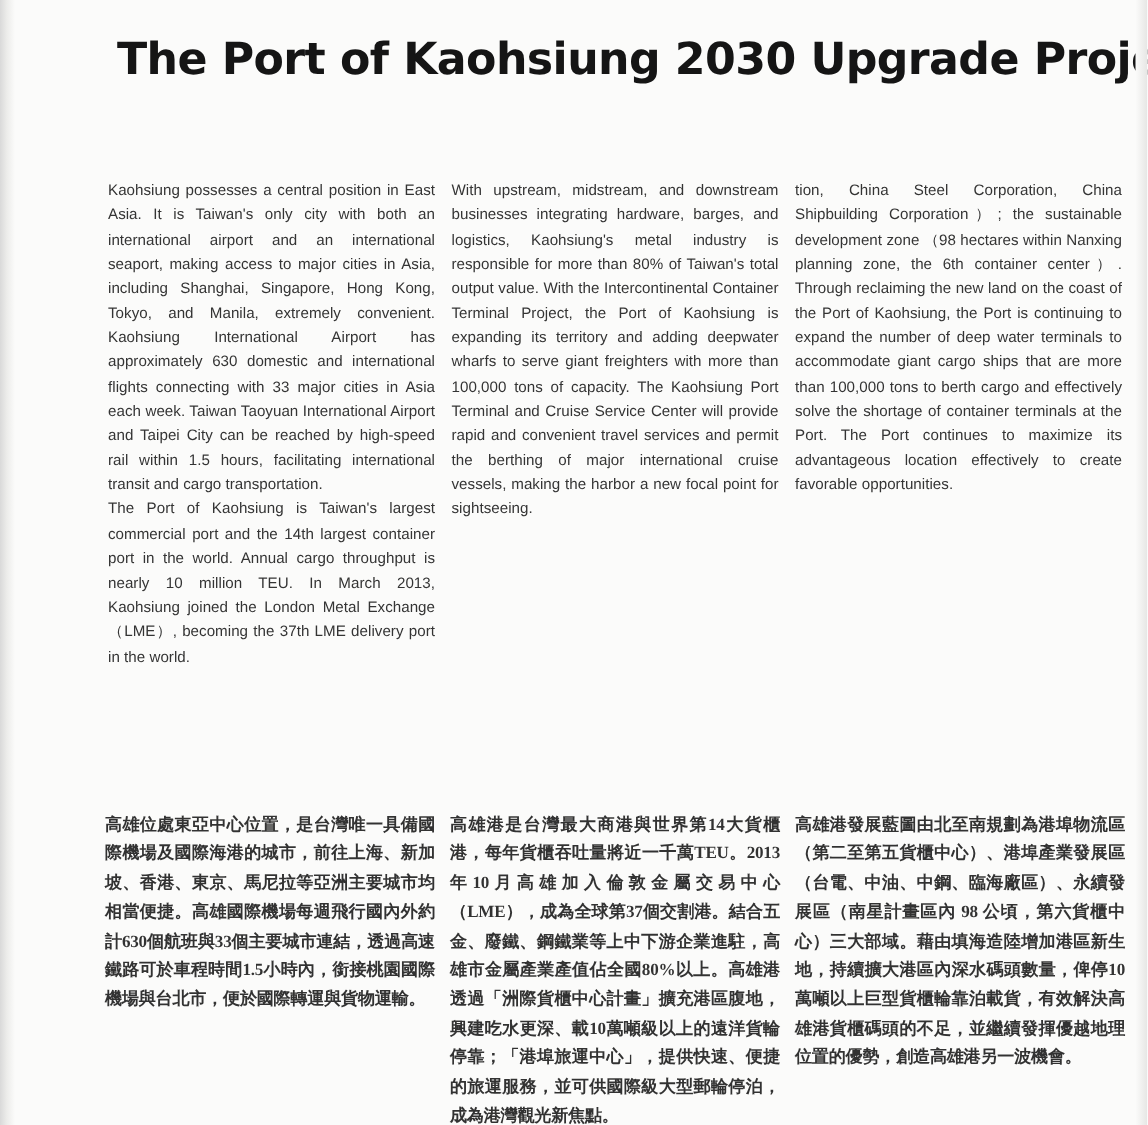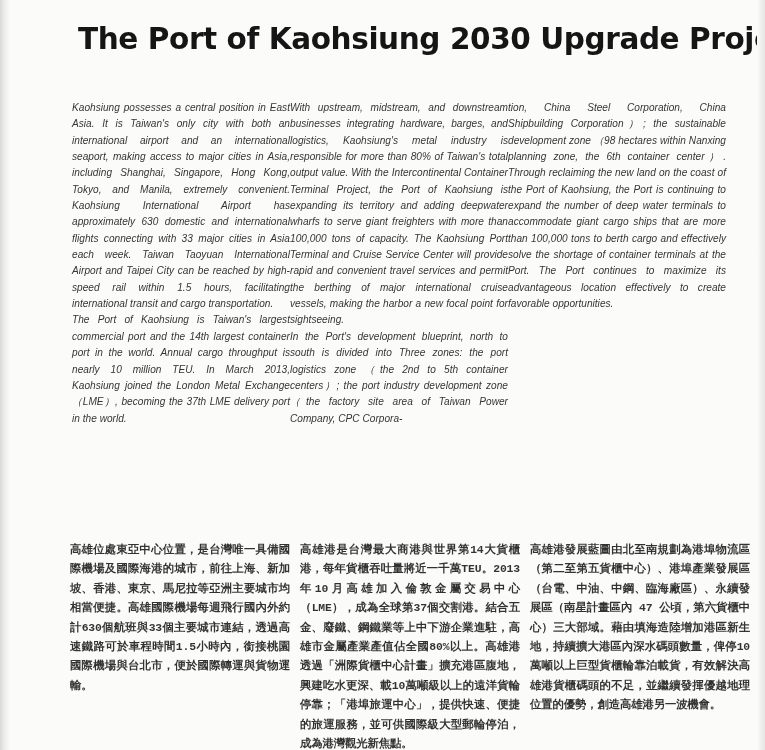--- a/index.html
+++ b/index.html
@@ -56,24 +56,24 @@
     letter-spacing: -0.4px;
     color: #151515;
     line-height: 1.18;
     white-space: nowrap;
   }
 
   
   #english-body {
     position: absolute;
     left: 72px;
-    top: 100px;
+    top: 120px;
     width: 676px;
     display: flex;
-    font-style: italic;
+    gap: 11px;
   }
   .col {
     width: 218px;
     flex: 0 0 218px;
   }
   .en-para {
     margin: 0;
     font-family: "Liberation Sans", sans-serif;
     font-size: 10.1px;
     line-height: 16.35px;
@@ -95,21 +95,21 @@
     width: 680px;
     display: flex;
     gap: 10px;
   }
   .zh-col {
     width: 220px;
     flex: 0 0 220px;
   }
   .zh-para {
     margin: 0;
-    font-family: Liberation Mono, monospace;
+    font-family: Liberation Serif, serif;
     font-size: 11.4px;
     line-height: 19.4px;
     color: #1d1d1d;
     font-weight: bold;
     text-align: justify;
     text-justify: inter-character;
     letter-spacing: -0.15px;
     filter: blur(0.3px);
     opacity: 0.9;
   }
@@ -123,38 +123,37 @@
 
   <div id="english-body">
 
     <div class="col">
       <p class="en-para">Kaohsiung possesses a central position in East Asia. It is Taiwan's only city with both an international airport and an international seaport, making access to major cities in Asia, including Shanghai, Singapore, Hong Kong, Tokyo, and Manila, extremely convenient. Kaohsiung International Airport has approximately 630 domestic and international flights connecting with 33 major cities in Asia each week. Taiwan Taoyuan International Airport and Taipei City can be reached by high-speed rail within 1.5 hours, facilitating international transit and cargo transportation.</p>
       <p class="en-para">The Port of Kaohsiung is Taiwan's largest commercial port and the 14th largest container port in the world. Annual cargo throughput is nearly 10 million TEU. In March 2013, Kaohsiung joined the London Metal Exchange （LME）, becoming the 37th LME delivery port in the world.</p>
     </div>
 
     <div class="col">
       <p class="en-para">With upstream, midstream, and downstream businesses integrating hardware, barges, and logistics, Kaohsiung's metal industry is responsible for more than 80% of Taiwan's total output value. With the Intercontinental Container Terminal Project, the Port of Kaohsiung is expanding its territory and adding deepwater wharfs to serve giant freighters with more than 100,000 tons of capacity. The Kaohsiung Port Terminal and Cruise Service Center will provide rapid and convenient travel services and permit the berthing of major international cruise vessels, making the harbor a new focal point for sightseeing.</p>
-      <p class="en-para">In the Port's development blueprint, north to south is divided into Three zones: the port logistics zone （the 2nd to 5th container centers）; the port industry development zone （the factory site area of Taiwan Power Company, CPC Corpora-</p>
     </div>
 
     <div class="col">
       <p class="en-para">tion, China Steel Corporation, China Shipbuilding Corporation）; the sustainable development zone （98 hectares within Nanxing planning zone, the 6th container center）. Through reclaiming the new land on the coast of the Port of Kaohsiung, the Port is continuing to expand the number of deep water terminals to accommodate giant cargo ships that are more than 100,000 tons to berth cargo and effectively solve the shortage of container terminals at the Port. The Port continues to maximize its advantageous location effectively to create favorable opportunities.</p>
     </div>
 
   </div>
 
   <div id="chinese-body">
 
     <div class="zh-col">
       <p class="zh-para">高雄位處東亞中心位置，是台灣唯一具備國際機場及國際海港的城市，前往上海、新加坡、香港、東京、馬尼拉等亞洲主要城市均相當便捷。高雄國際機場每週飛行國內外約計630個航班與33個主要城市連結，透過高速鐵路可於車程時間1.5小時內，銜接桃園國際機場與台北市，便於國際轉運與貨物運輸。</p>
     </div>
 
     <div class="zh-col">
       <p class="zh-para">高雄港是台灣最大商港與世界第14大貨櫃港，每年貨櫃吞吐量將近一千萬TEU。2013年10月高雄加入倫敦金屬交易中心（LME），成為全球第37個交割港。結合五金、廢鐵、鋼鐵業等上中下游企業進駐，高雄市金屬產業產值佔全國80%以上。高雄港透過「洲際貨櫃中心計畫」擴充港區腹地，興建吃水更深、載10萬噸級以上的遠洋貨輪停靠；「港埠旅運中心」，提供快速、便捷的旅運服務，並可供國際級大型郵輪停泊，成為港灣觀光新焦點。</p>
     </div>
 
     <div class="zh-col">
-      <p class="zh-para">高雄港發展藍圖由北至南規劃為港埠物流區（第二至第五貨櫃中心）、港埠產業發展區（台電、中油、中鋼、臨海廠區）、永續發展區（南星計畫區內 47 公頃，第六貨櫃中心）三大部域。藉由填海造陸增加港區新生地，持續擴大港區內深水碼頭數量，俾停10萬噸以上巨型貨櫃輪靠泊載貨，有效解決高雄港貨櫃碼頭的不足，並繼續發揮優越地理位置的優勢，創造高雄港另一波機會。</p>
+      <p class="zh-para">高雄港發展藍圖由北至南規劃為港埠物流區（第二至第五貨櫃中心）、港埠產業發展區（台電、中油、中鋼、臨海廠區）、永續發展區（南星計畫區內 98 公頃，第六貨櫃中心）三大部域。藉由填海造陸增加港區新生地，持續擴大港區內深水碼頭數量，俾停10萬噸以上巨型貨櫃輪靠泊載貨，有效解決高雄港貨櫃碼頭的不足，並繼續發揮優越地理位置的優勢，創造高雄港另一波機會。</p>
     </div>
 
   </div>
 
 </div>
 
 </body></html>

